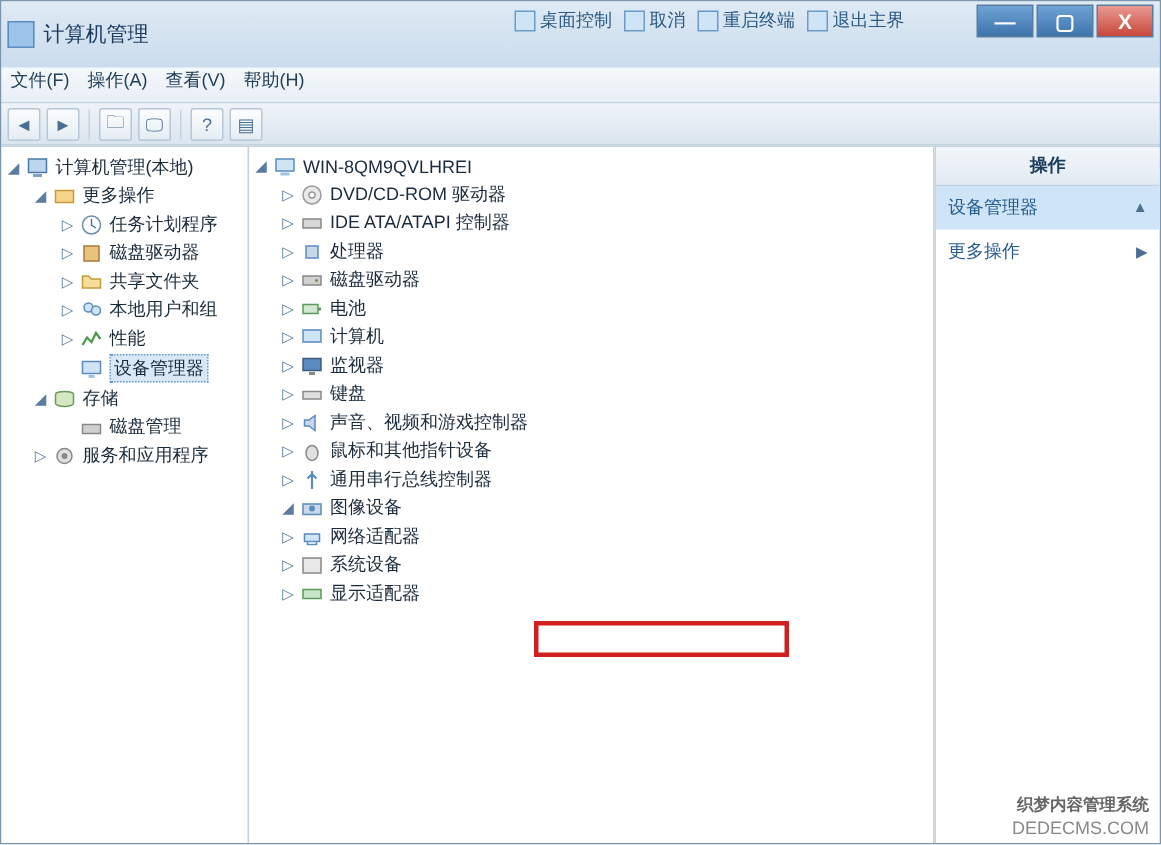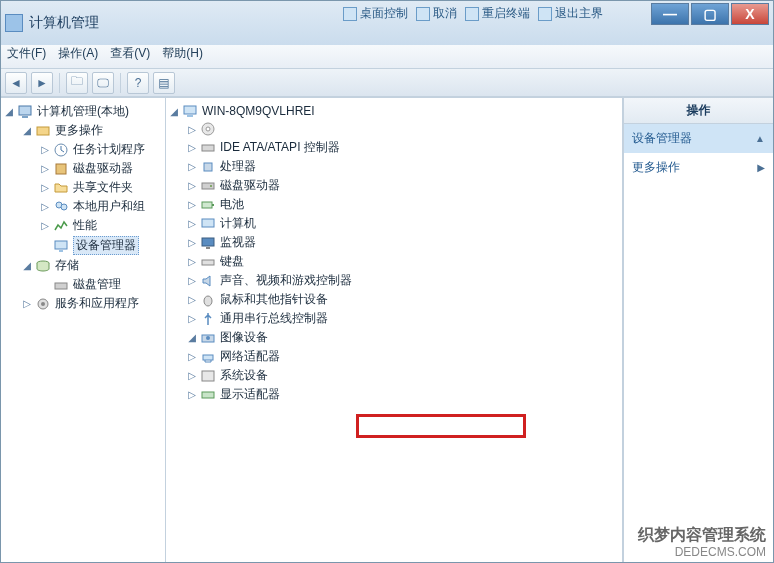--- a/index.html
+++ b/index.html
@@ -33,21 +33,21 @@
   .tree li { white-space:nowrap; padding:1px 0; display:flex; align-items:center; }
   .tree ul { list-style:none; margin:0; padding:0 0 0 18px; }
   .exp { width:12px; height:12px; display:inline-flex; align-items:center; justify-content:center; color:#5a7ca0; font-size:10px; margin-right:2px; cursor:pointer; }
   .noexp { width:14px; display:inline-block; }
   .ico { width:16px; height:16px; margin-right:4px; flex-shrink:0; display:inline-flex; align-items:center; justify-content:center; }
   .ico svg { width:16px; height:16px; }
   .lbl { color:#1a2b3c; }
   .selected-node > .lbl { background:#d9e8f7; border:1px dotted #6b9cd0; padding:0 2px; }
   .highlight-box { border:3px solid #d02020; position:absolute; }
   .watermark { position:absolute; right:8px; bottom:4px; text-align:right; color:#888; font-size:10px; line-height:1.2; }
-  .watermark .big { font-size:16px; font-weight:bold; color:#666;margin-top:48px; }
+  .watermark .big { font-size:11px; font-weight:bold; color:#666;margin-top:48px; }
   .chev { font-size:10px; color:#4a6f94; }
 </style>
 </head>
 <body>
 
 <div class="window">
   <div class="titlebar">
     <div class="app-icon"></div>
     <span class="title">计算机管理</span>
     <div class="top-tools">
@@ -225,20 +225,21 @@
           </li>
         <ul>
           <li>
               <span class="exp">▷</span>
               <span class="ico">
                 <svg viewBox="0 0 16 16">
                   <circle cx="8" cy="8" r="6" fill="#e8e8e8" stroke="#999"></circle>
                   <circle cx="8" cy="8" r="2" fill="#fff" stroke="#999"></circle>
                 </svg>
               </span>
+              <span class="lbl">DVD/CD-ROM 驱动器</span>
             </li>
           <li>
               <span class="exp">▷</span>
               <span class="ico">
                 <svg viewBox="0 0 16 16">
                   <rect x="2" y="5" width="12" height="6" fill="#d8d8d8" stroke="#888"></rect>
                 </svg>
               </span>
               <span class="lbl">IDE ATA/ATAPI 控制器</span>
             </li>

